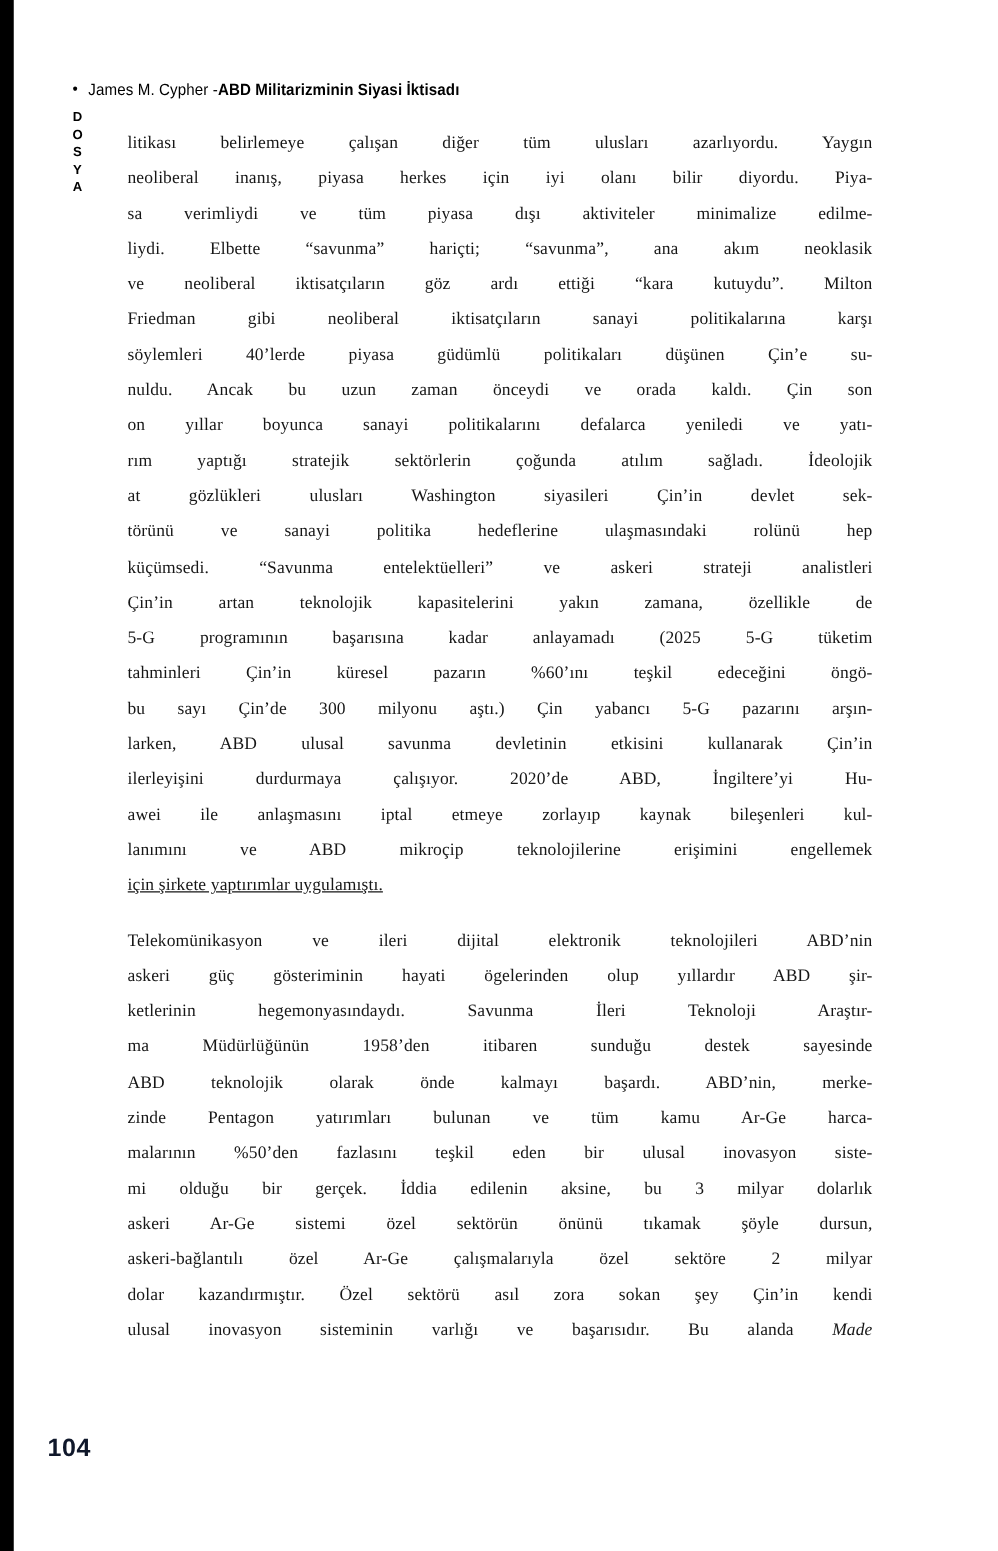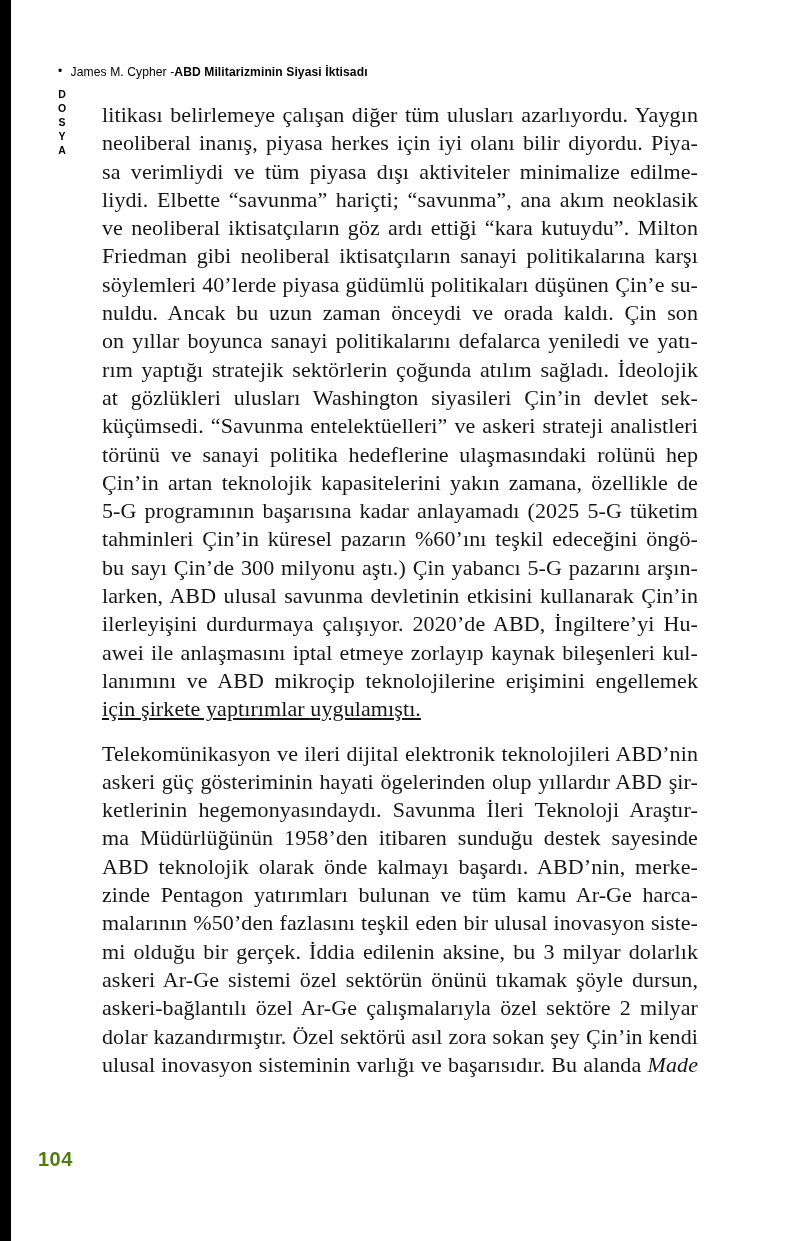--- a/index.html
+++ b/index.html
@@ -56,21 +56,21 @@
     writing-mode: vertical-lr;
     text-orientation: upright;
     letter-spacing: 2px;
   }
 
   .body-text {
     position: absolute;
     left: 102px;
     top: 101px;
     width: 596px;
-    font-size: 22px;
+    font-size: 14px;
     line-height: 28.3px;
     letter-spacing: 0.1px;
   }
   .paragraph + .paragraph { margin-top: 16px; }
   .line {
     text-align: justify;
     text-align-last: justify;
     overflow: hidden;
     white-space: nowrap;
   }
@@ -80,21 +80,21 @@
   }
   .line em { font-style: italic; }
 
   .page-number {
     position: absolute;
     left: 38px;
     top: 1148px;
     font-family: "Liberation Sans", sans-serif;
     font-weight: 700;
     font-size: 20px;
-    color: #4d7c0f;
+    color: #0f172a;
     letter-spacing: 0.5px;
   }
 </style>
 </head>
 <body style="--background: #ffffff; --text: #161616; --bar: #000000;">
 
 <div class="edge-bar"></div>
 
 <div class="running-header">
   <span class="bullet">•</span>
@@ -110,22 +110,22 @@
       <div class="line">neoliberal inanış, piyasa herkes için iyi olanı bilir diyordu. Piya-</div>
       <div class="line">sa verimliydi ve tüm piyasa dışı aktiviteler minimalize edilme-</div>
       <div class="line">liydi. Elbette “savunma” hariçti; “savunma”, ana akım neoklasik</div>
       <div class="line">ve neoliberal iktisatçıların göz ardı ettiği “kara kutuydu”. Milton</div>
       <div class="line">Friedman gibi neoliberal iktisatçıların sanayi politikalarına karşı</div>
       <div class="line">söylemleri 40’lerde piyasa güdümlü politikaları düşünen Çin’e su-</div>
       <div class="line">nuldu. Ancak bu uzun zaman önceydi ve orada kaldı. Çin son</div>
       <div class="line">on yıllar boyunca sanayi politikalarını defalarca yeniledi ve yatı-</div>
       <div class="line">rım yaptığı stratejik sektörlerin çoğunda atılım sağladı. İdeolojik</div>
       <div class="line">at gözlükleri ulusları Washington siyasileri Çin’in devlet sek-</div>
+      <div class="line">törünü ve sanayi politika hedeflerine ulaşmasındaki rolünü hep</div>
       <div class="line">küçümsedi. “Savunma entelektüelleri” ve askeri strateji analistleri</div>
-      <div class="line">törünü ve sanayi politika hedeflerine ulaşmasındaki rolünü hep</div>
       <div class="line">Çin’in artan teknolojik kapasitelerini yakın zamana, özellikle de</div>
       <div class="line">5-G programının başarısına kadar anlayamadı (2025 5-G tüketim</div>
       <div class="line">tahminleri Çin’in küresel pazarın %60’ını teşkil edeceğini öngö-</div>
       <div class="line">bu sayı Çin’de 300 milyonu aştı.) Çin yabancı 5-G pazarını arşın-</div>
       <div class="line">larken, ABD ulusal savunma devletinin etkisini kullanarak Çin’in</div>
       <div class="line">ilerleyişini durdurmaya çalışıyor. 2020’de ABD, İngiltere’yi Hu-</div>
       <div class="line">awei ile anlaşmasını iptal etmeye zorlayıp kaynak bileşenleri kul-</div>
       <div class="line">lanımını ve ABD mikroçip teknolojilerine erişimini engellemek</div>
       <div class="line last">için şirkete yaptırımlar uygulamıştı.</div>
     </div>

